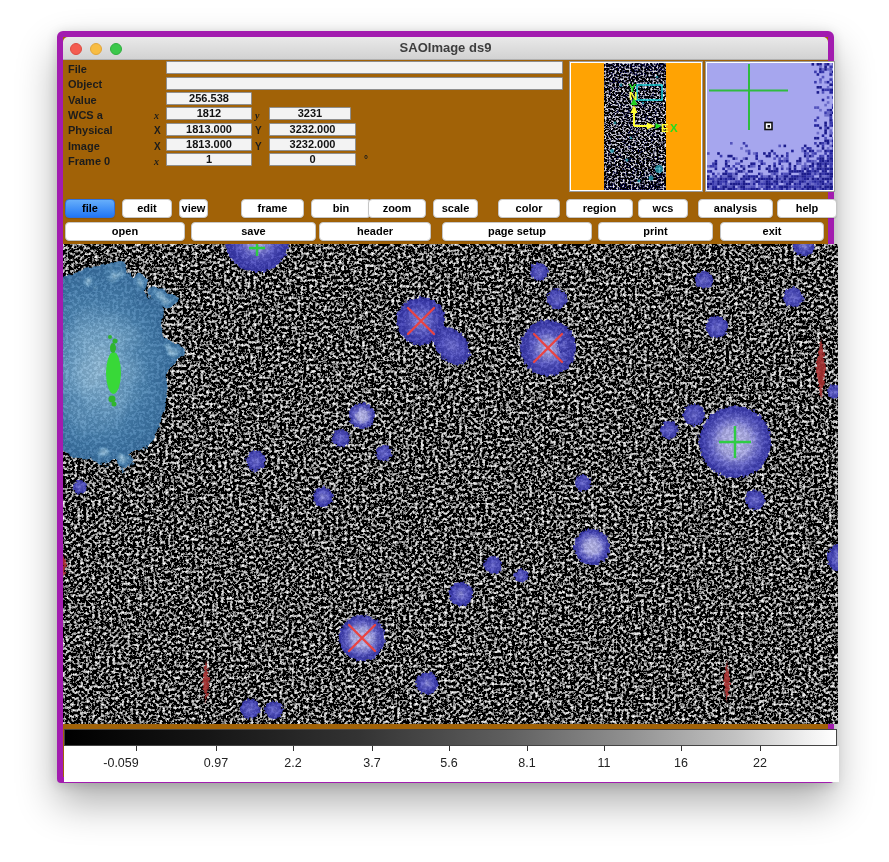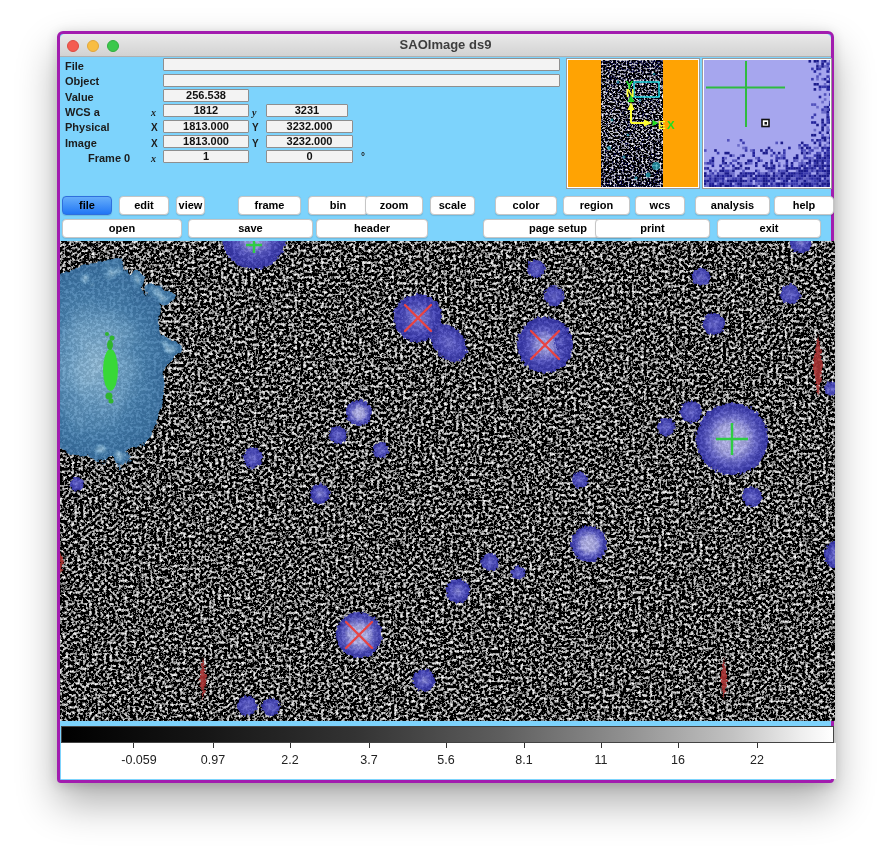--- a/index.html
+++ b/index.html
@@ -1,18 +1,18 @@
 <!DOCTYPE html>
 <html><head>
 <meta charset="utf-8">
 <style>
   html,body{margin:0;padding:0;width:889px;height:862px;background:#fff;overflow:hidden;
     font-family:"Liberation Sans",sans-serif;}
-  #win{position:absolute;left:57px;top:31px;width:777px;height:752px;background:#7dd3fc;
-    border:3px solid #a21caf;border-radius:6px 6px 4px 4px;box-sizing:border-box;
+  #win{position:absolute;left:57px;top:31px;width:777px;height:752px;background:#a16207;
+    border:6px solid #a21caf;border-radius:6px 6px 4px 4px;box-sizing:border-box;
     box-shadow:0 20px 40px rgba(0,0,0,0.32),0 2px 12px rgba(0,0,0,0.16);}
   #titlebar{position:absolute;left:0;top:0;width:100%;height:22px;
     background:linear-gradient(#e9e9e9,#d2d2d2);border-bottom:1px solid #b0b0b0;
     border-radius:5px 5px 0 0;}
   .light{position:absolute;top:6px;width:12px;height:12px;border-radius:50%;box-sizing:border-box;}
   #title{position:absolute;top:0;left:0;width:100%;height:22px;line-height:22px;text-align:center;
     font-size:13px;font-weight:bold;color:#3e3e3e;}
   .lbl{position:absolute;font-size:11px;font-weight:bold;color:#1c1c1c;white-space:nowrap;}
   .axl{position:absolute;font-size:10px;font-weight:bold;color:#1c1c1c;}
   .fld{position:absolute;height:13px;background:#f3f3f3;border:1px solid #8f8f8f;
@@ -41,21 +41,21 @@
     <div class="light" style="left:47px;background:#3cc84c;border:1px solid #2fae3e;"></div>
     <div id="title">SAOImage ds9</div>
   </div>
 
   <div class="lbl" style="left:5px;top:26px;">File</div>
   <div class="lbl" style="left:5px;top:41px;">Object</div>
   <div class="lbl" style="left:5px;top:57px;">Value</div>
   <div class="lbl" style="left:5px;top:72px;">WCS a</div>
   <div class="lbl" style="left:5px;top:87px;">Physical</div>
   <div class="lbl" style="left:5px;top:103px;">Image</div>
-  <div class="lbl" style="left:5px;top:118px;margin-left:23px;">Frame 0</div>
+  <div class="lbl" style="left:5px;top:118px;">Frame 0</div>
 
   <div class="axl" style="left:91px;top:73px;font-style:italic;font-family:'Liberation Serif',serif;">x</div>
   <div class="axl" style="left:91px;top:88px;">X</div>
   <div class="axl" style="left:91px;top:104px;">X</div>
   <div class="axl" style="left:91px;top:119px;font-style:italic;font-family:'Liberation Serif',serif;">x</div>
   <div class="axl" style="left:192px;top:73px;font-style:italic;font-family:'Liberation Serif',serif;">y</div>
   <div class="axl" style="left:192px;top:88px;">Y</div>
   <div class="axl" style="left:192px;top:104px;">Y</div>
   <div class="axl" style="left:301px;top:117px;">°</div>
 
@@ -760,21 +760,21 @@
   <div class="btn" style="left:370px;top:162px;width:45px;">scale</div>
   <div class="btn" style="left:435px;top:162px;width:62px;">color</div>
   <div class="btn" style="left:503px;top:162px;width:67px;">region</div>
   <div class="btn" style="left:575px;top:162px;width:50px;">wcs</div>
   <div class="btn" style="left:635px;top:162px;width:75px;">analysis</div>
   <div class="btn" style="left:714px;top:162px;width:60px;">help</div>
 
   <div class="btn" style="left:2px;top:185px;width:120px;">open</div>
   <div class="btn" style="left:128px;top:185px;width:125px;">save</div>
   <div class="btn" style="left:256px;top:185px;width:112px;">header</div>
-  <div class="btn" style="left:379px;top:185px;width:150px;margin-left:44px;">page setup</div>
+  <div class="btn" style="left:379px;top:185px;width:150px;">page setup</div>
   <div class="btn" style="left:535px;top:185px;width:115px;">print</div>
   <div class="btn" style="left:657px;top:185px;width:104px;">exit</div>
 
   <div id="imgarea"><svg width="775" height="480">
 <defs>
   <filter id="nz" x="0" y="0" width="100%" height="100%">
     <feTurbulence type="fractalNoise" baseFrequency="0.34" numOctaves="3" seed="11" stitchTiles="stitch"></feTurbulence>
     <feColorMatrix type="matrix" values="2.8 0 0 0 -1.35  2.8 0 0 0 -1.35  2.8 0 0 0 -1.35  0 0 0 0 1"></feColorMatrix>
   </filter>
   <filter id="dsp" x="-40%" y="-40%" width="180%" height="180%">
@@ -892,21 +892,21 @@
   <div id="cbarwhite"></div>
   <div class="tick" style="left:73px;"></div>
   <div class="tick" style="left:153px;"></div>
   <div class="tick" style="left:230px;"></div>
   <div class="tick" style="left:309px;"></div>
   <div class="tick" style="left:386px;"></div>
   <div class="tick" style="left:464px;"></div>
   <div class="tick" style="left:541px;"></div>
   <div class="tick" style="left:618px;"></div>
   <div class="tick" style="left:697px;"></div>
-  <div class="tlabel" style="left:79px;text-align:right;">-0.059</div>
+  <div class="tlabel" style="left:58px;text-align:right;">-0.059</div>
   <div class="tlabel" style="left:153px;">0.97</div>
   <div class="tlabel" style="left:230px;">2.2</div>
   <div class="tlabel" style="left:309px;">3.7</div>
   <div class="tlabel" style="left:386px;">5.6</div>
   <div class="tlabel" style="left:464px;">8.1</div>
   <div class="tlabel" style="left:541px;">11</div>
   <div class="tlabel" style="left:618px;">16</div>
   <div class="tlabel" style="left:697px;">22</div>
 </div>
 

